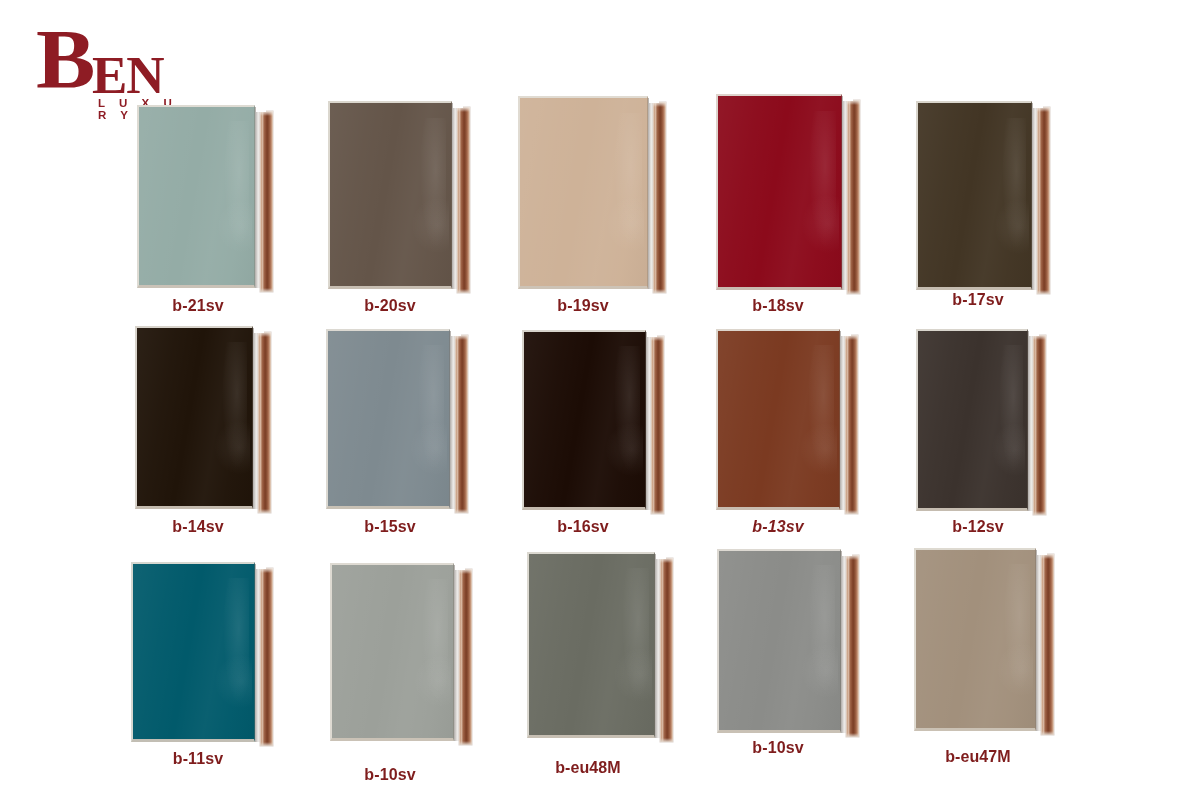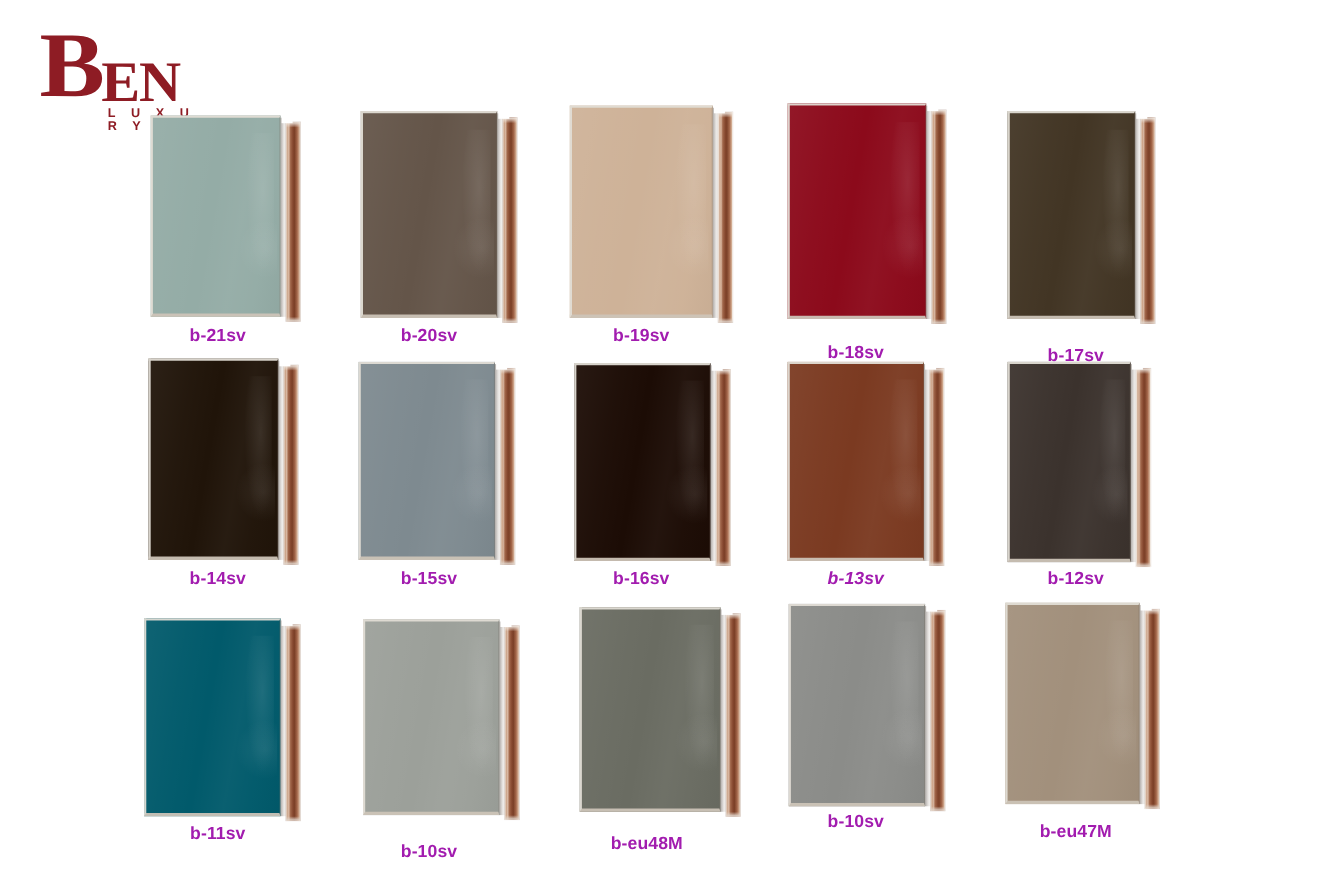--- a/index.html
+++ b/index.html
@@ -178,21 +178,21 @@
     position: absolute;
     background: #ffffff;
   }
 
   .swatch-label {
     position: absolute;
     text-align: center;
     font-family: "Liberation Sans", sans-serif;
     font-weight: bold;
     font-size: 16px;
-    color: #a21caf;
+    color: #7f1d1d;
     letter-spacing: 0.1px;
     white-space: nowrap;
   }
 </style>
 </head>
 <body>
 
 <div id="brand-logo">
   <span class="logo-b">B</span>
   <span class="logo-en">EN</span>
@@ -252,36 +252,36 @@
         <div class="sheen2"></div>
       </div>
       <div class="gap" style="left: 126px; width: 5px; height: 194px; top: 2px;"></div>
       <div class="handle" style="left: 131px; top: 6px; width: 13px; height: 194px;">
         <div class="hl-gloss"></div>
         <div class="hl-cap"></div>
         <div class="hl-foot"></div>
       </div>
       <div class="notch" style="left: 127px; top: 0px; width: 10px; height: 7px;"></div>
     </div>
-    <div class="swatch-label" style="left: 708px; top: 312px; width: 140px;">b-18sv</div>
+    <div class="swatch-label" style="left: 708px; top: 297px; width: 140px;">b-18sv</div>
     <div class="swatch" style="left: 916px; top: 101px; width: 134px; height: 189px;">
       <div class="panel" style="width: 116px; height: 189px; background: rgb(66, 53, 36);">
         <div class="face"></div>
         <div class="sheen"></div>
         <div class="sheen2"></div>
       </div>
       <div class="gap" style="left: 116px; width: 5px; height: 187px; top: 2px;"></div>
       <div class="handle" style="left: 121px; top: 6px; width: 13px; height: 187px;">
         <div class="hl-gloss"></div>
         <div class="hl-cap"></div>
         <div class="hl-foot"></div>
       </div>
       <div class="notch" style="left: 117px; top: 0px; width: 10px; height: 7px;"></div>
     </div>
-    <div class="swatch-label" style="left: 908px; top: 291px; width: 140px; margin-top: 24px;">b-17sv</div>
+    <div class="swatch-label" style="left: 908px; top: 291px; width: 140px;">b-17sv</div>
     <div class="swatch" style="left: 135px; top: 326px; width: 136px; height: 183px;">
       <div class="panel" style="width: 118px; height: 183px; background: rgb(32, 20, 9);">
         <div class="face"></div>
         <div class="sheen"></div>
         <div class="sheen2"></div>
       </div>
       <div class="gap" style="left: 118px; width: 5px; height: 181px; top: 2px;"></div>
       <div class="handle" style="left: 123px; top: 6px; width: 13px; height: 181px;">
         <div class="hl-gloss"></div>
         <div class="hl-cap"></div>

